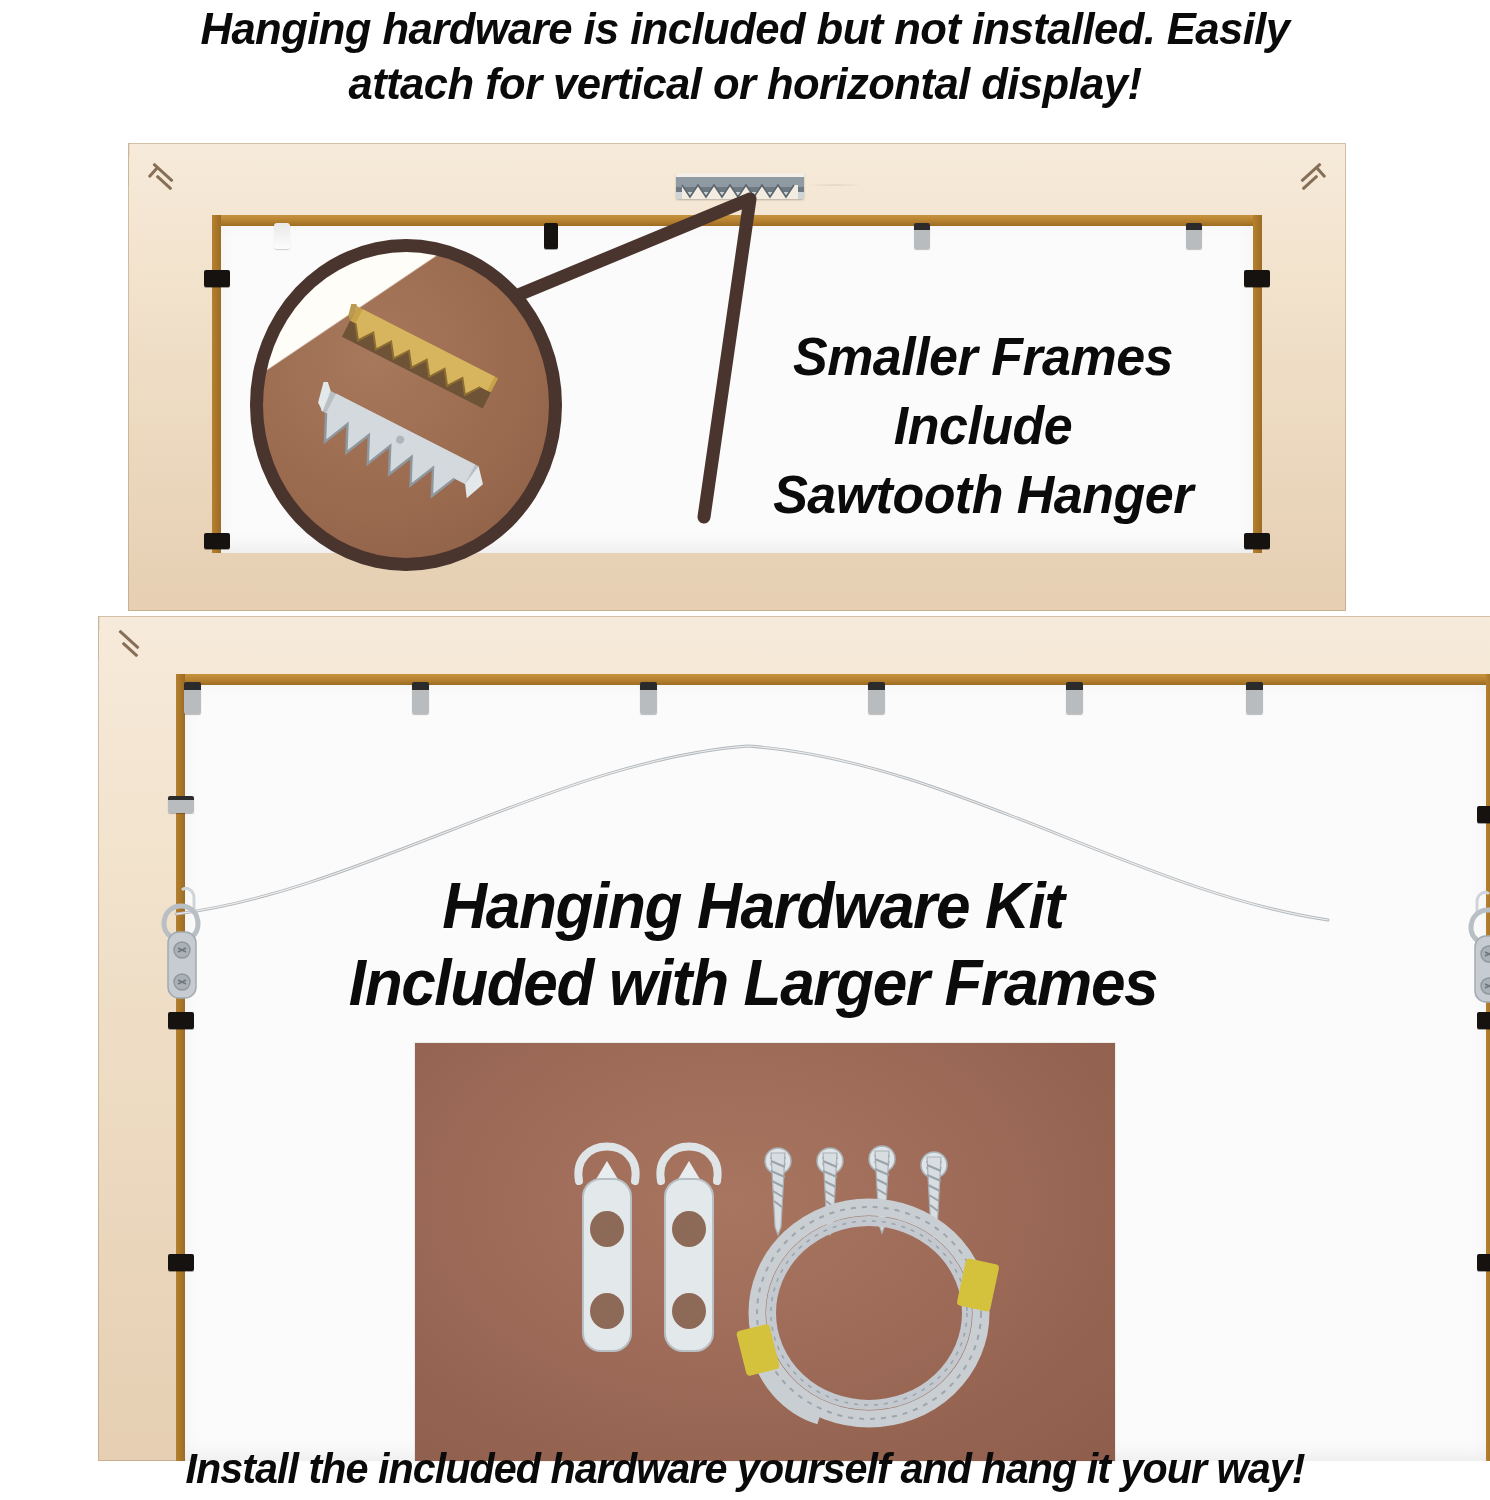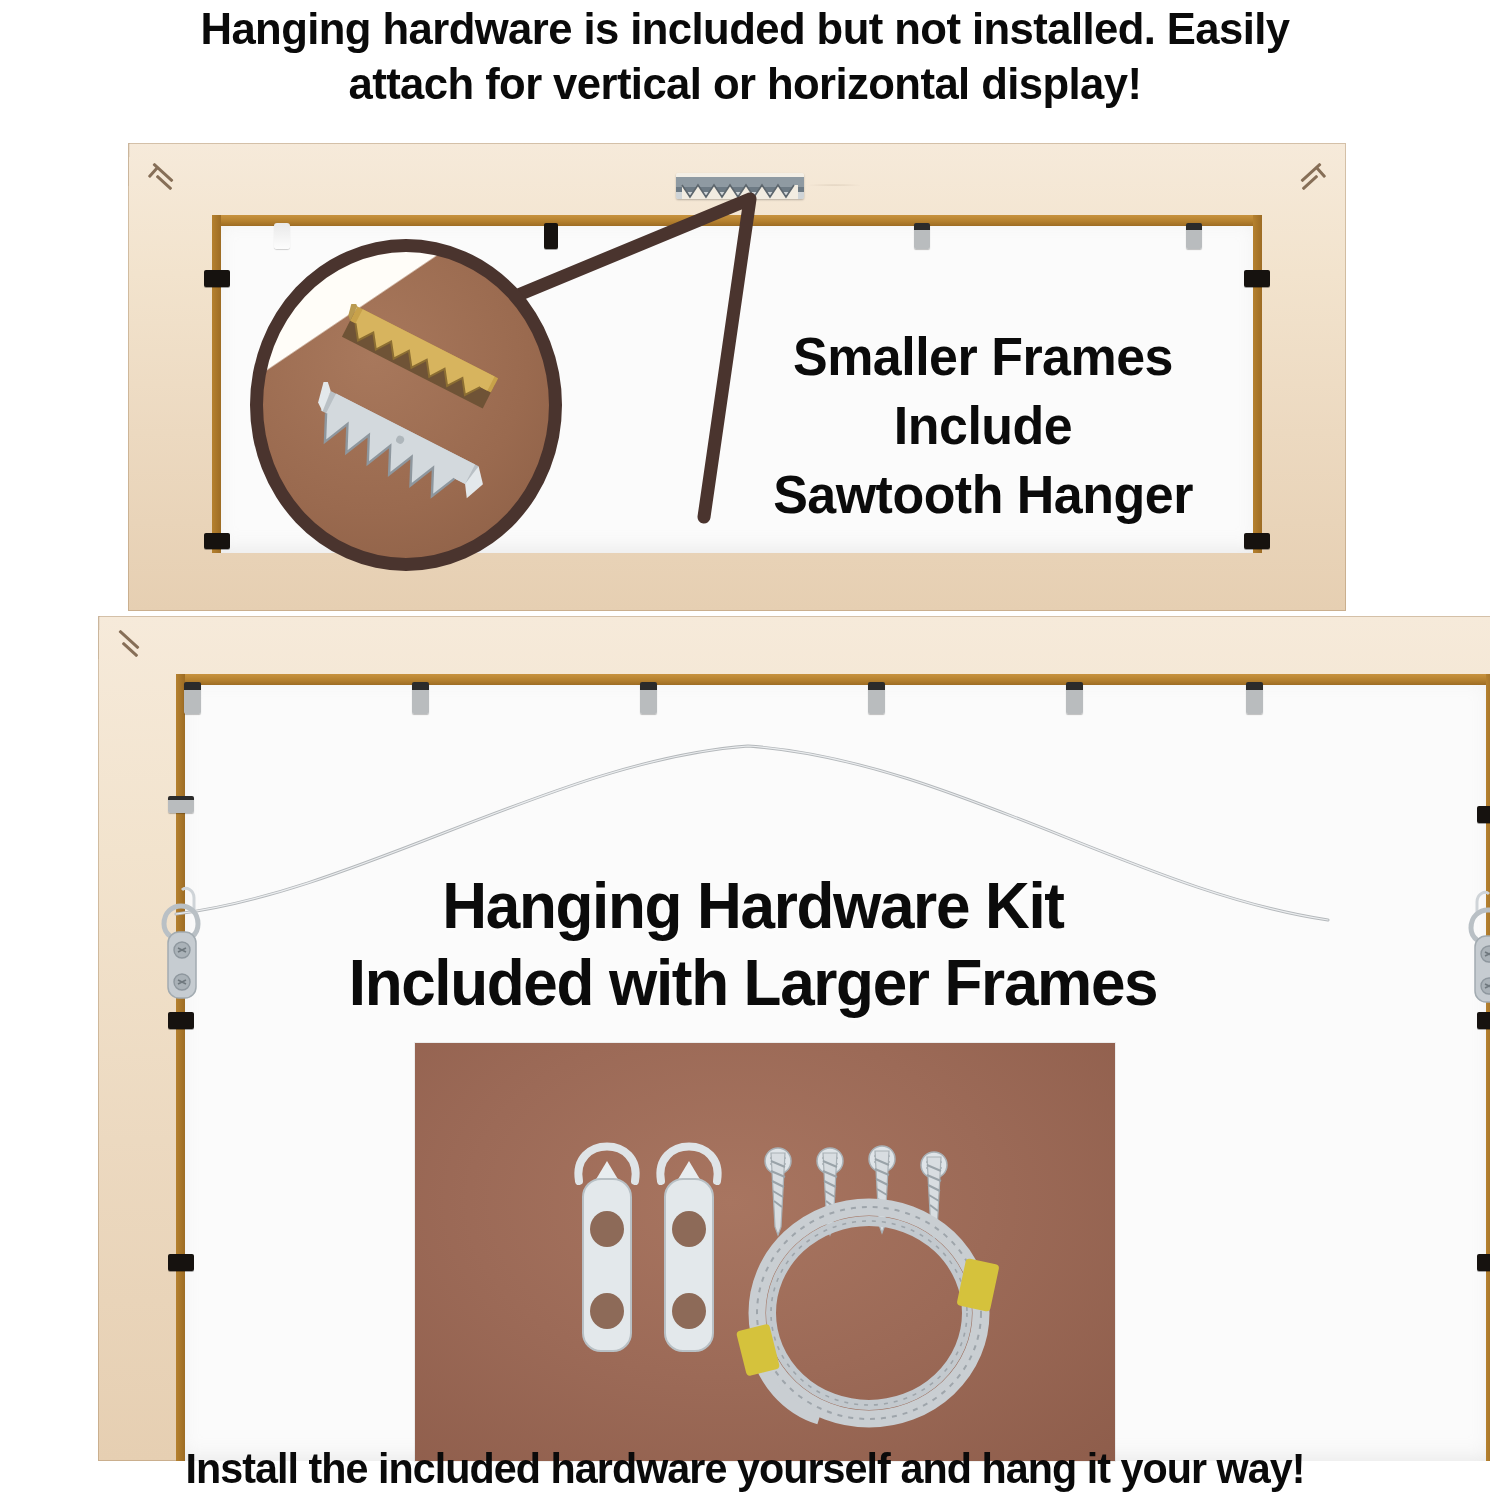--- a/index.html
+++ b/index.html
@@ -2,21 +2,21 @@
 <html><head>
 <meta charset="utf-8">
 <title>Hanging Hardware Infographic</title>
 <style>
   html,body{margin:0;padding:0;background:#fff;}
   body{
     width:1490px;height:1500px;position:relative;overflow:hidden;
     font-family:"Liberation Sans","DejaVu Sans",sans-serif;
     background:#ffffff;
   }
-  .stage{position:absolute;inset:0;}
+  .stage{position:absolute;inset:0;font-style:italic;}
 
   
   .hdr{
     position:absolute;left:0;right:0;top:2px;
     text-align:center;color:#0a0a0a;
     font-weight:700;font-size:45px;line-height:1.22;
     letter-spacing:-0.6px;padding:0 14px;box-sizing:border-box;
     transform:scaleX(0.97);transform-origin:50% 0;
   }
   .ftr{

